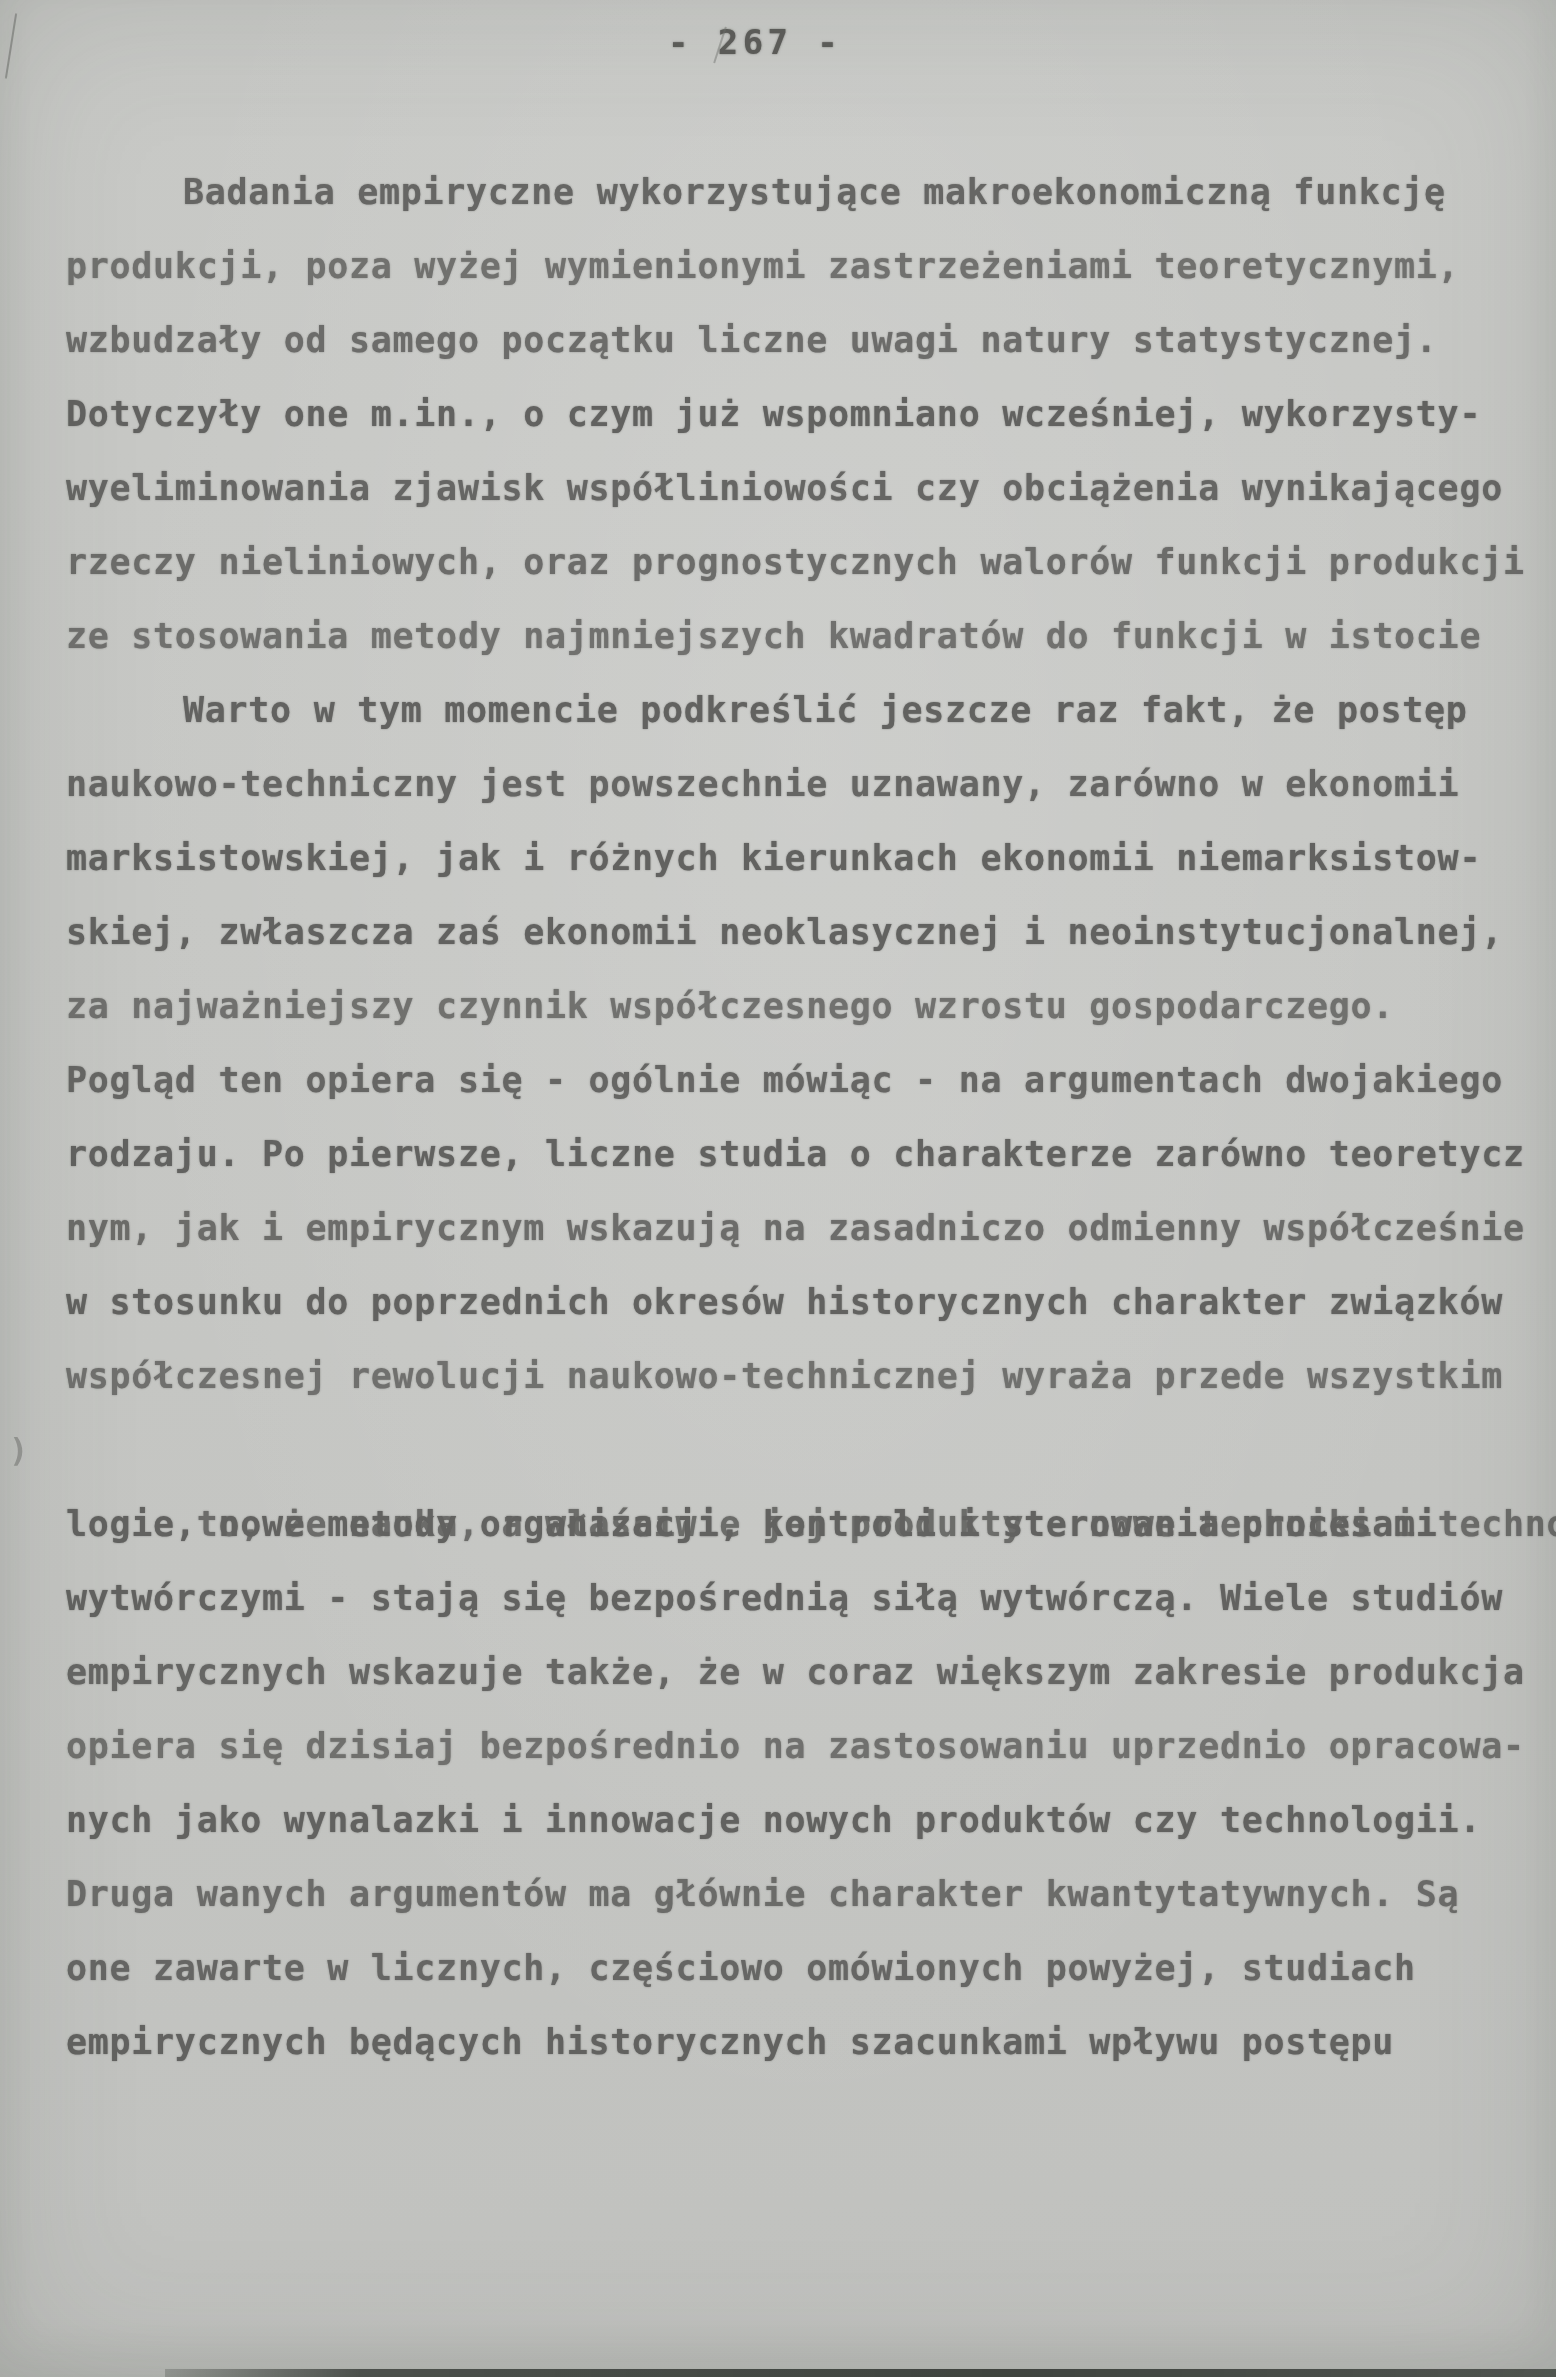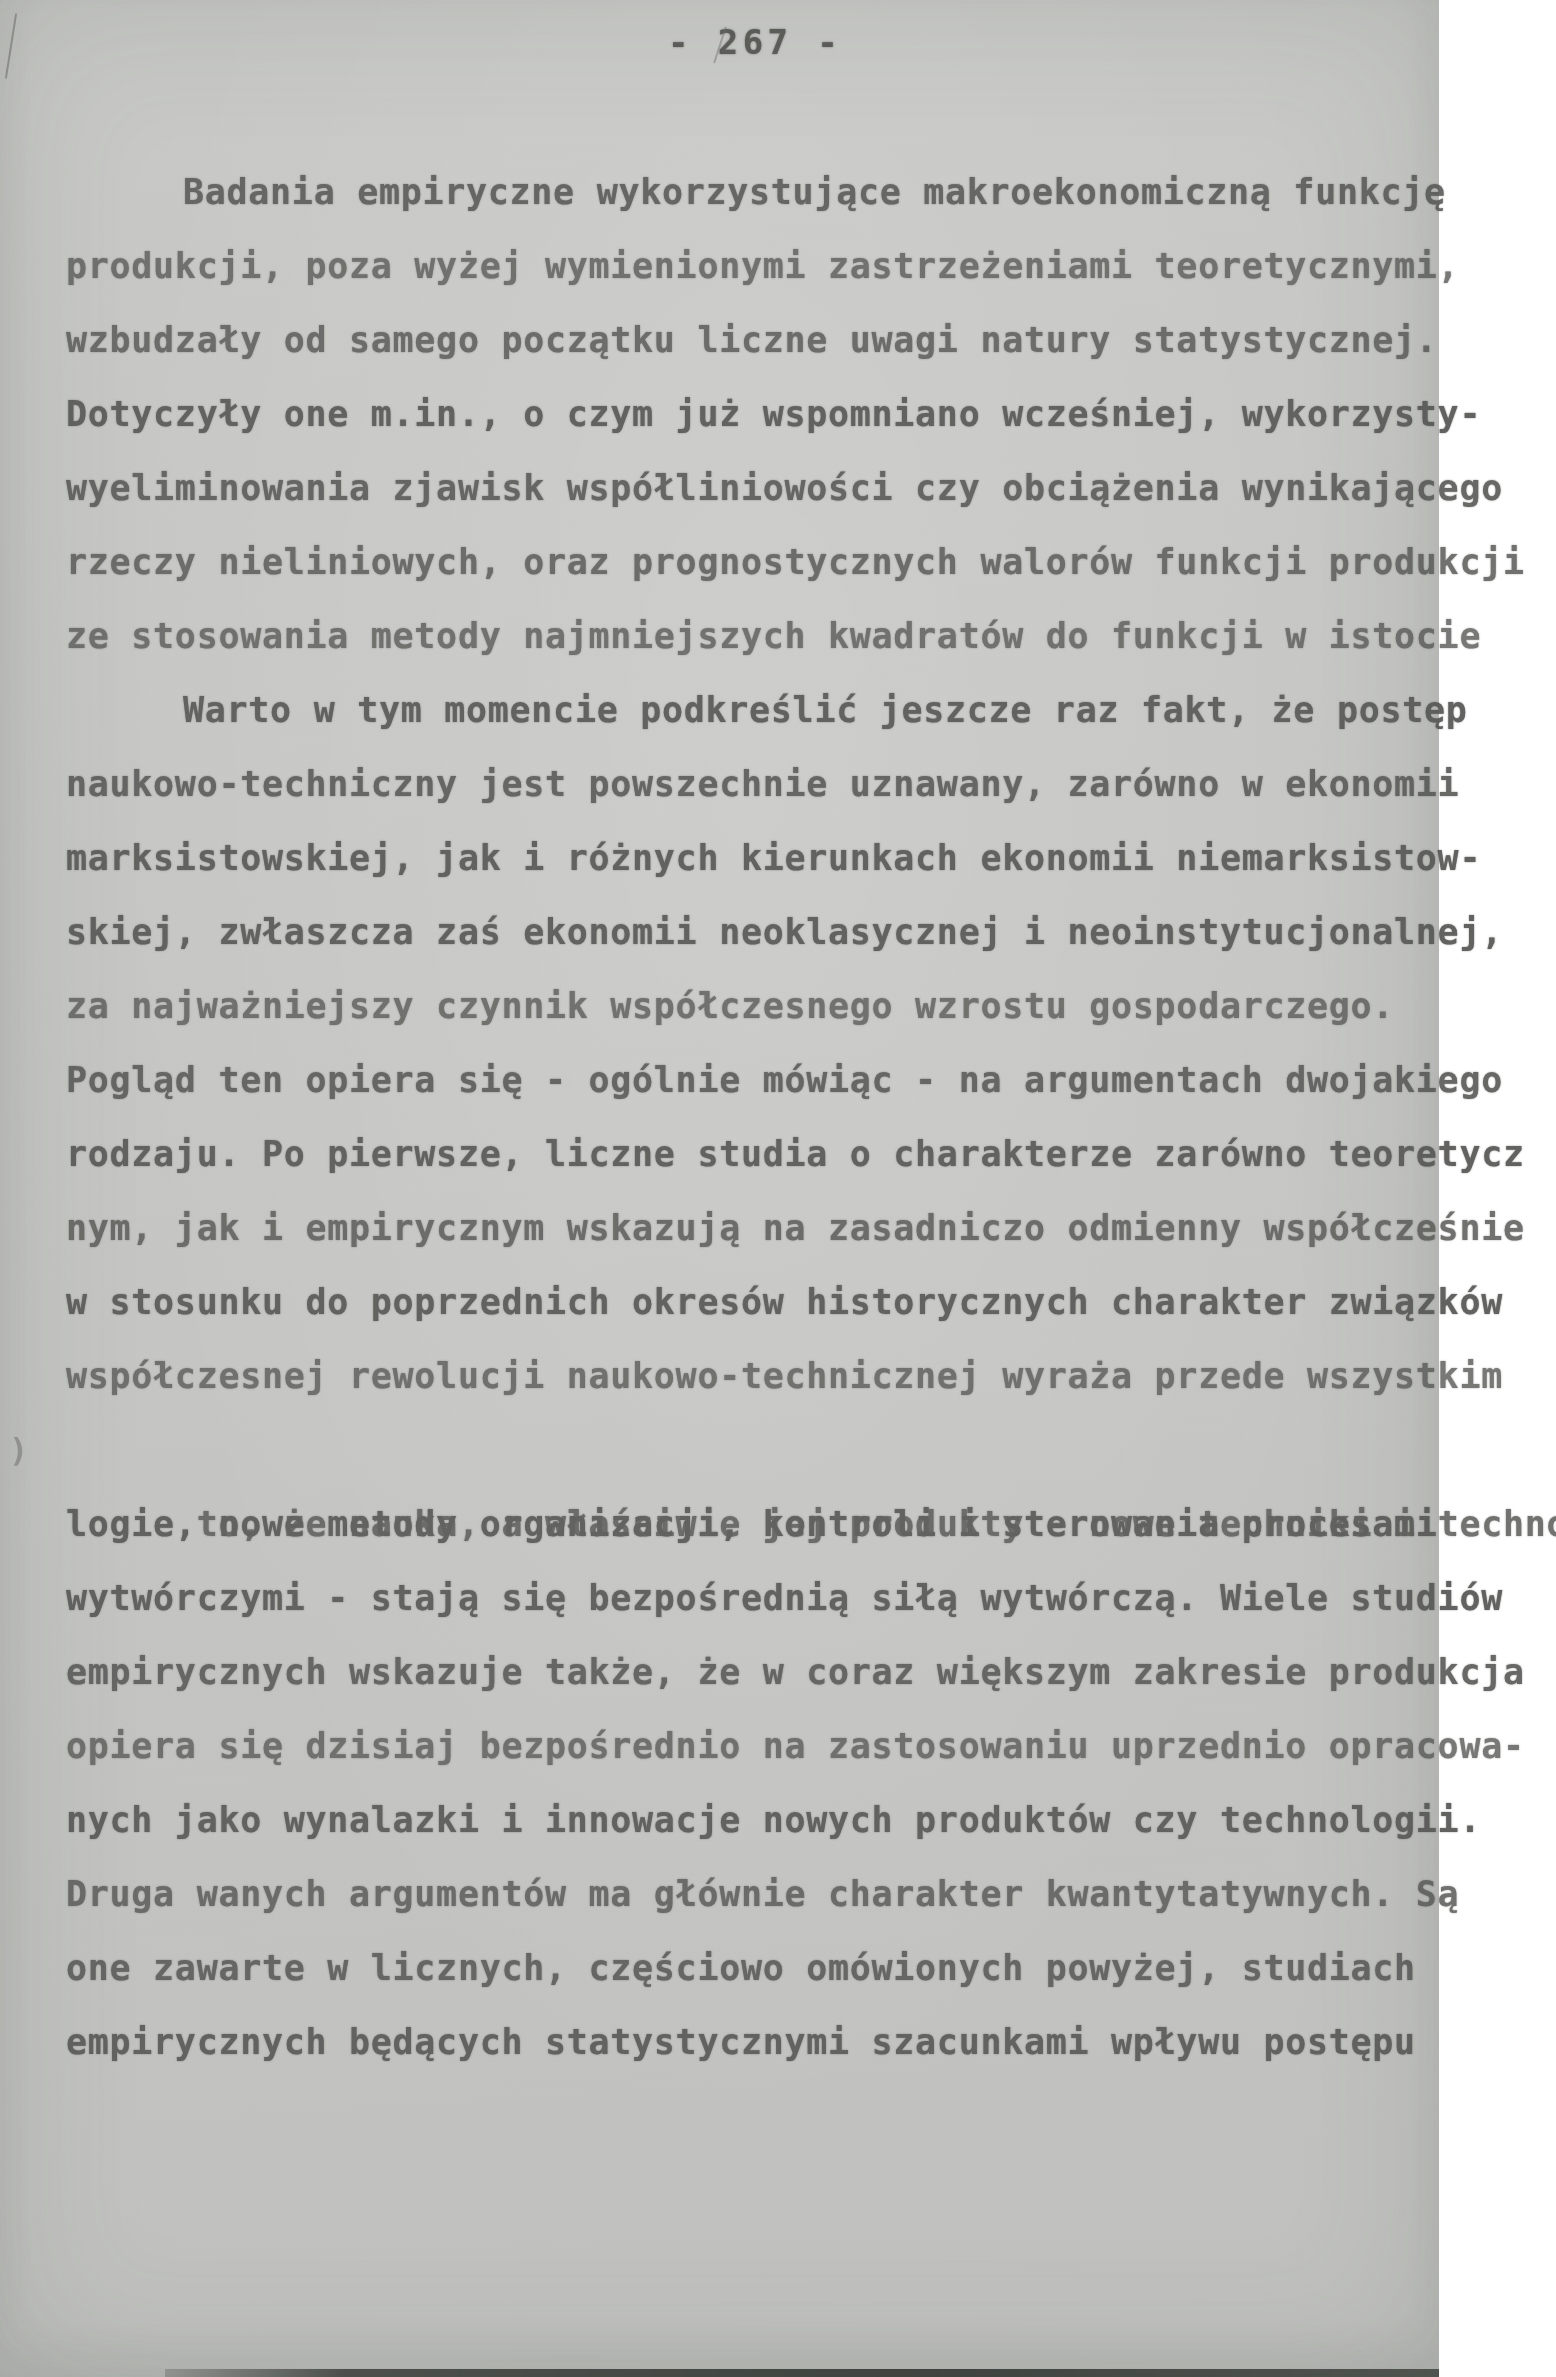--- a/index.html
+++ b/index.html
@@ -3,21 +3,21 @@
 <meta charset="utf-8">
 <style>
   html, body { margin: 0; padding: 0; }
   body {
     width: 1557px; height: 2377px;
     overflow: hidden;
     font-family: "DejaVu Sans Mono", monospace;
   }
   .page {
     position: relative;
-    width: 1439px; height: 2377px;
+    width: 1556px; height: 2377px;
     background:
       radial-gradient(ellipse at 52% 32%, rgba(255,255,255,0.12) 0%, rgba(255,255,255,0) 62%),
       linear-gradient(176deg, #c8c9c6 0%, #c5c6c3 55%, #c0c1be 100%);
   }
   
   .page::after {
     content: "";
     position: absolute; inset: 0;
     box-shadow: inset 0 0 146px rgba(70,74,70,0.16), inset 0 -22px 44px rgba(80,84,80,0.10);
     pointer-events: none;
@@ -119,18 +119,18 @@
     <div class="line">
       <span class="margin-mark">)</span><span>to, że nauka, a właściwie jej produkty - nowe techniki i techno-</span>
     </div>
     <div class="line">logie, nowe metody organizacji, kontroli i sterowania procesami</div>
     <div class="line">wytwórczymi - stają się bezpośrednią siłą wytwórczą. Wiele studiów</div>
     <div class="line">empirycznych wskazuje także, że w coraz większym zakresie produkcja</div>
     <div class="line">opiera się dzisiaj bezpośrednio na zastosowaniu uprzednio opracowa-</div>
     <div class="line">nych jako wynalazki i innowacje nowych produktów czy technologii.</div>
     <div class="line">Druga wanych argumentów ma głównie charakter kwantytatywnych. Są</div>
     <div class="line">one zawarte w licznych, częściowo omówionych powyżej, studiach</div>
-    <div class="line">empirycznych będących statystycznymi szacunkami wpływu postępu</div>
+    <div class="line">empirycznych będących historycznych szacunkami wpływu postępu</div>
   </div>
 
   <div class="scan-edge-shadow"></div>
 </div>
 
 
 </body></html>

